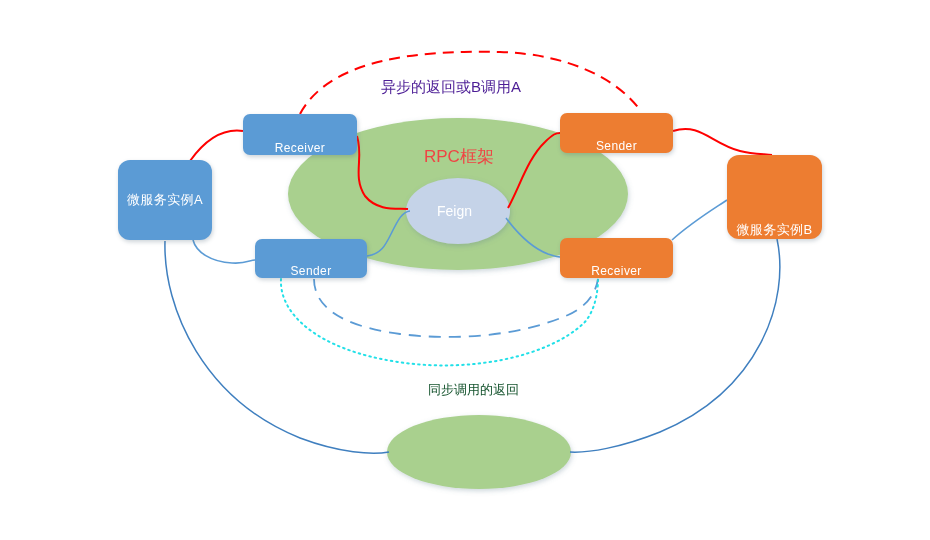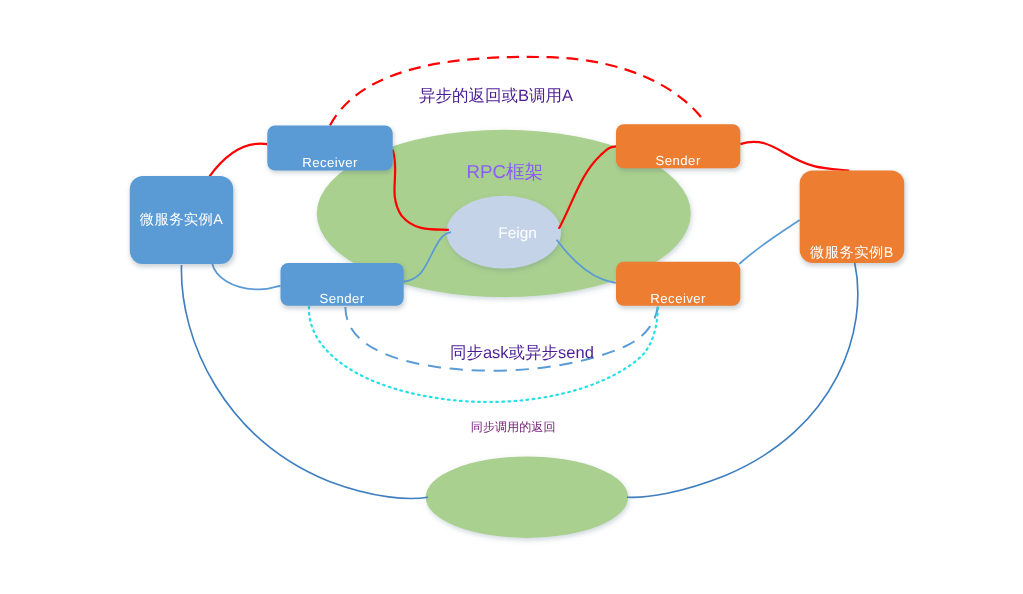--- a/index.html
+++ b/index.html
@@ -10,22 +10,22 @@
   .node{position:absolute;display:flex;align-items:center;justify-content:center;
         text-align:center;color:#ffffff;box-sizing:border-box;
         border-radius:12px;box-shadow:1px 2px 4px rgba(80,100,120,.28);
         letter-spacing:.4px;}
   .node.blue{background:#5b9bd5;}
   .node.orange{background:#ed7d31;}
   .node.small{font-size:12px;border-radius:7px;align-items:flex-end;}
   .node.big{font-size:13px;}
   .edge-label{position:absolute;white-space:nowrap;}
   .lbl-blue{color:#4c1d95;font-size:15px;}
-  .lbl-cyan{color:#701a75;font-size:11px;}
-  .lbl-rpc{position:absolute;color:#8b5cf6;font-size:17px;white-space:nowrap;}
+  .lbl-cyan{color:#14532d;font-size:13px;}
+  .lbl-rpc{position:absolute;color:#ef4444;font-size:17px;white-space:nowrap;}
   .lbl-feign{position:absolute;color:#ffffff;font-size:14px;white-space:nowrap;}
   .lbl-registry{position:absolute;color:#ffffff;font-size:14px;white-space:nowrap;
                 text-shadow:0 1px 1px rgba(90,110,90,.45);}
 </style>
 </head>
 <body>
 
 <div id="canvas">
 
   <svg class="layer" viewBox="0 0 930 540">
@@ -66,21 +66,21 @@
 
     <path d="M 281 279 C 279 314, 318 350, 398 362 C 470 373, 548 357, 584 323 C 595 311, 598 292, 598 279" fill="none" stroke="#22e0e8" stroke-width="2" stroke-dasharray="1.5 4" stroke-linecap="round"></path>
 
     <path d="M 165 241 C 163 310, 205 400, 300 438 C 340 453, 372 455, 389 452" fill="none" stroke="#3f7fbf" stroke-width="1.5"></path>
 
     <path d="M 777 239 C 790 300, 760 390, 660 432 C 620 448, 588 453, 570 452" fill="none" stroke="#3f7fbf" stroke-width="1.5"></path>
   </svg>
 
   <div class="lbl-rpc" style="left:424px;top:145px;">RPC框架</div>
 
-  <div class="lbl-feign" style="left:437px;top:203px;margin-left:16px;">Feign</div>
+  <div class="lbl-feign" style="left:437px;top:203px;">Feign</div>
 
 
   <div class="node blue big" style="left:118px;top:160px;width:94px;height:80px;">
     <span>微服务实例A</span>
   </div>
 
   <div class="node blue small" style="left:243px;top:114px;width:114px;height:41px;">
     <span>Receiver</span>
   </div>
 
@@ -95,17 +95,16 @@
   <div class="node orange small" style="left:560px;top:238px;width:113px;height:40px;">
     <span>Receiver</span>
   </div>
 
   <div class="node orange big" style="left:727px;top:155px;width:95px;height:84px;align-items:flex-end;">
     <span>微服务实例B</span>
   </div>
 
   <div class="edge-label lbl-blue" style="left:381px;top:78px;">异步的返回或B调用A</div>
 
-  <div class="edge-label lbl-blue" style="left:409px;top:311px;">同步ask或异步send</div>
 
   <div class="edge-label lbl-cyan" style="left:428px;top:381px;">同步调用的返回</div>
 
 </div>
 
 </body></html>

